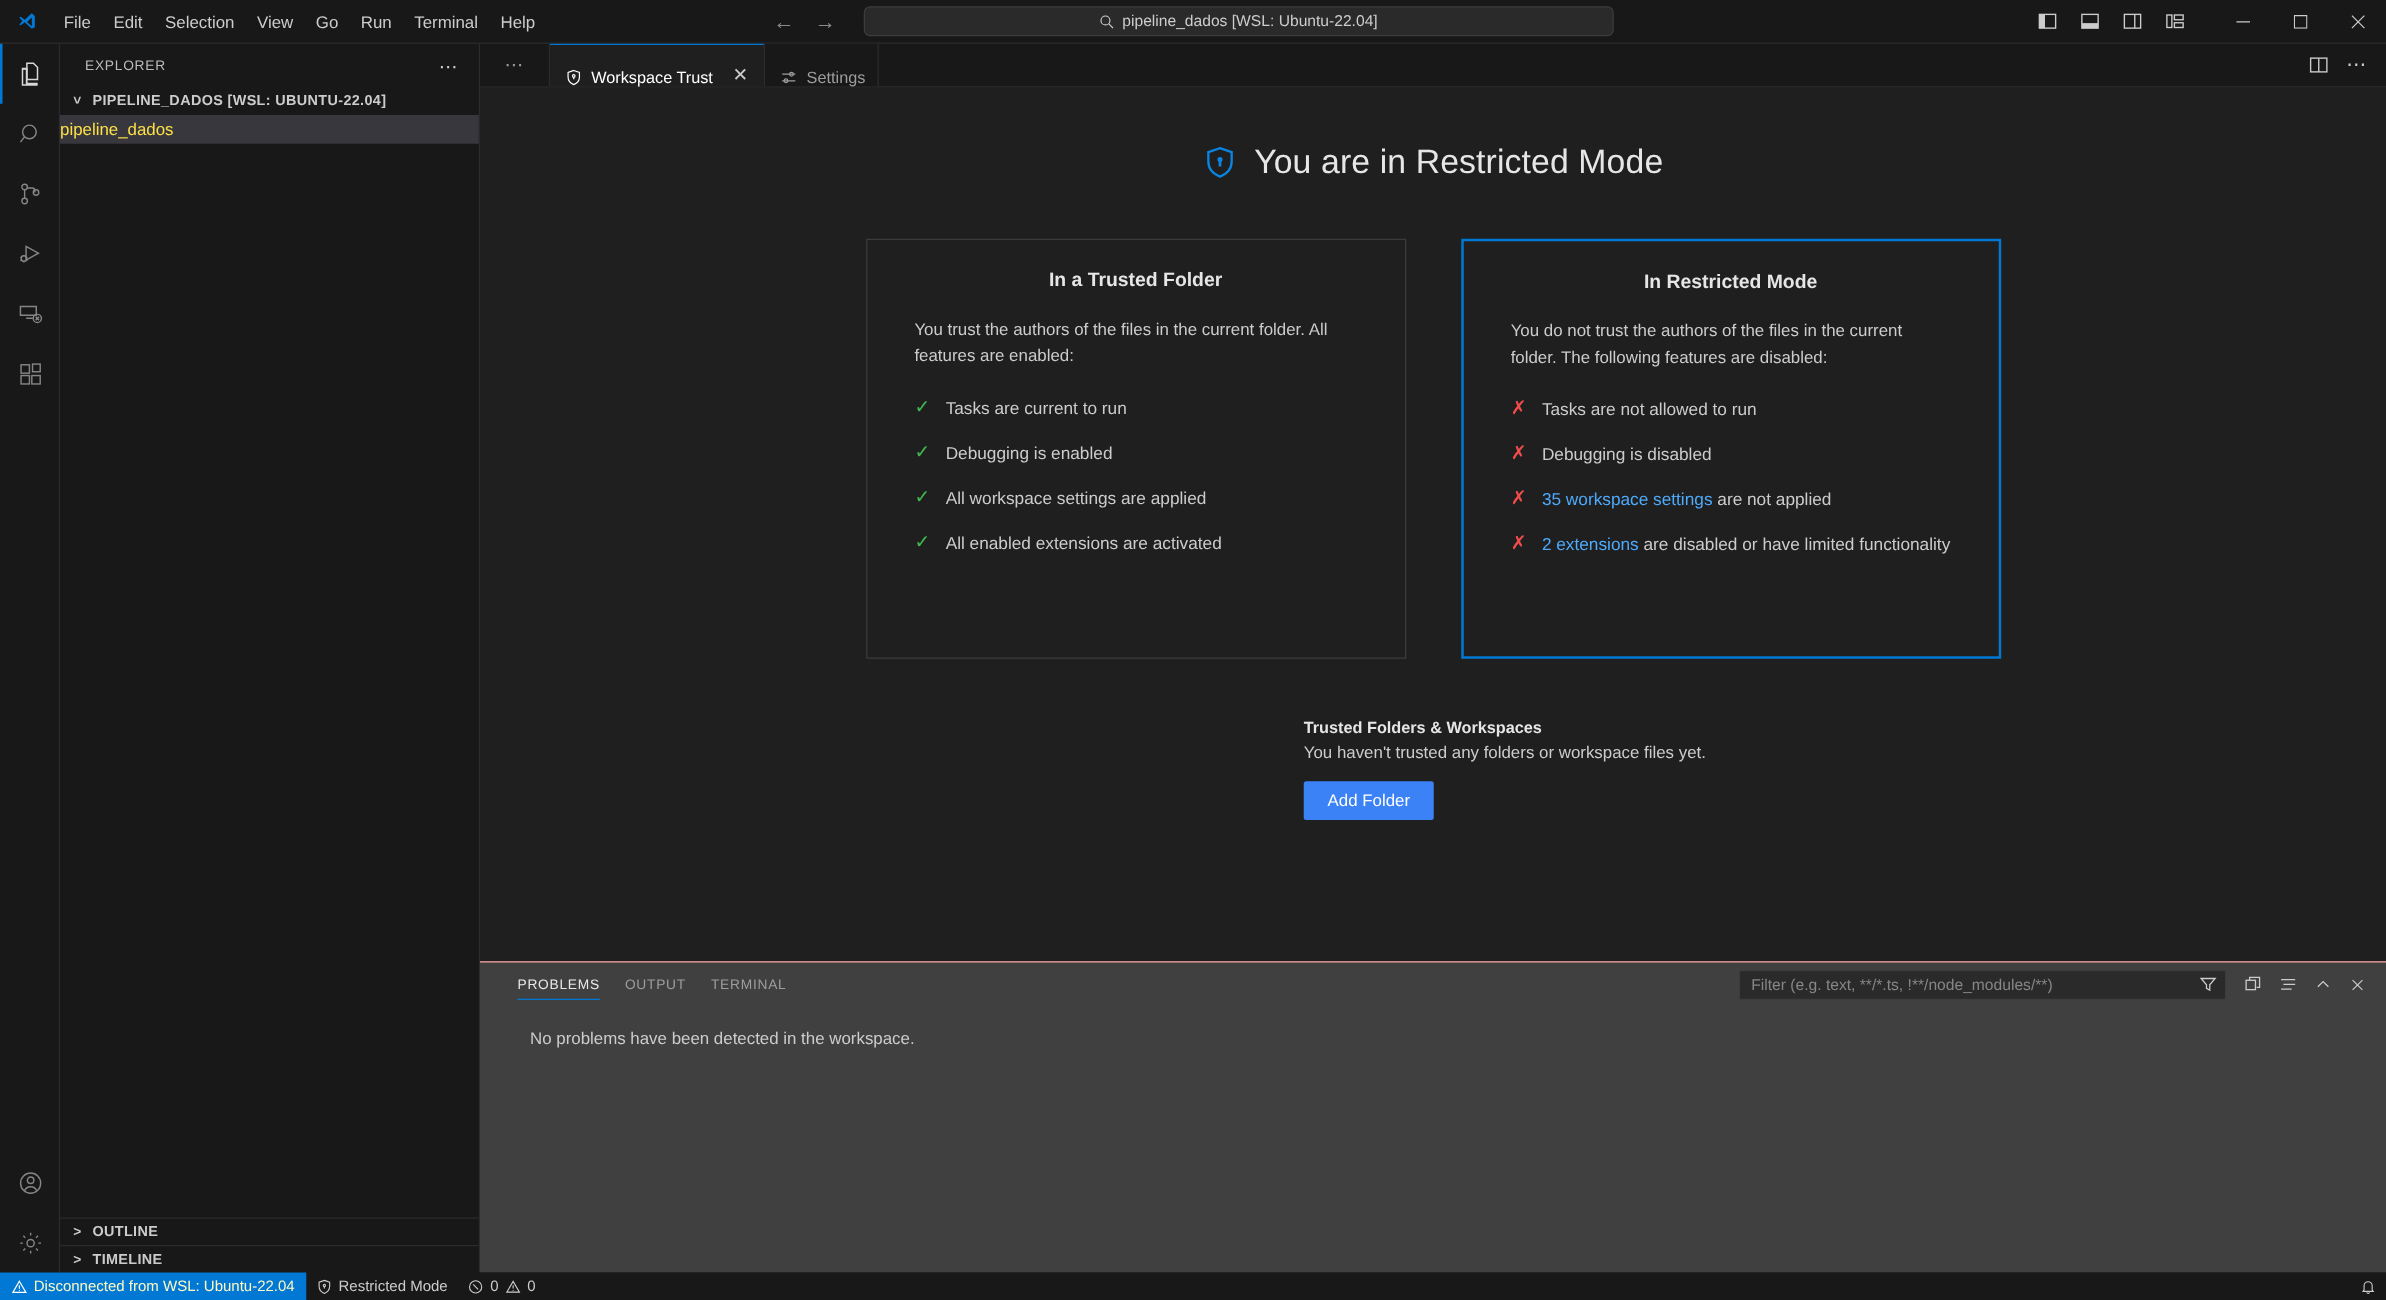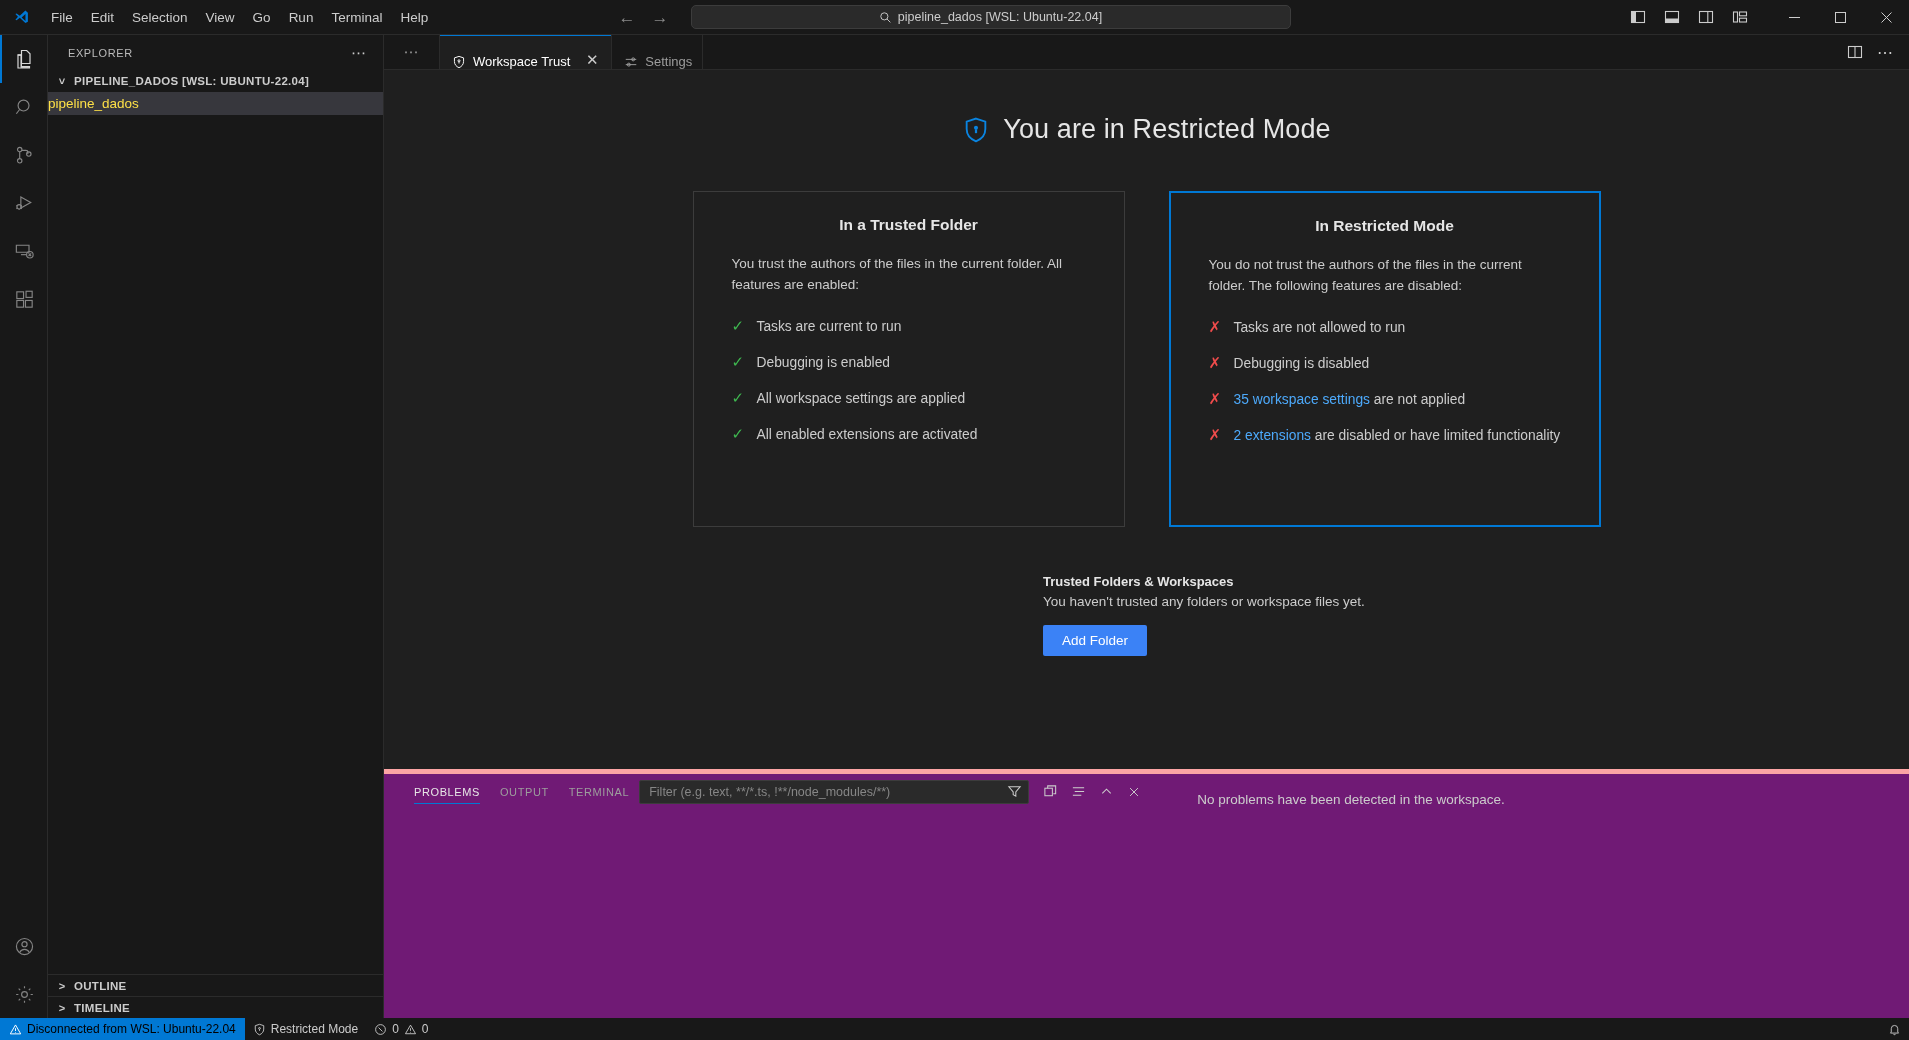--- a/index.html
+++ b/index.html
@@ -200,23 +200,23 @@
     background: #3b82f6; color: #ffffff;
     border: none; border-radius: 2px;
     padding: 8px 19px; font-size: 13.5px;
     font-family: "Liberation Sans", sans-serif;
     cursor: pointer;
   }
 
   
   .panel {
     height: 249px; min-height: 249px;
-    background: #701a75;
-    border-top: 5px solid #fca5a5;
-    display: flex; flex-direction: row;
+    background: #404040;
+    border-top: 1px solid #fca5a5;
+    display: flex; flex-direction: column;
   }
   .panel-head { height: 35px; min-height:35px; display: flex; align-items: center; padding-left: 20px; }
   .panel-tab {
     font-size: 11px; letter-spacing: 0.6px; text-transform: uppercase;
     color: #9d9d9d; padding: 0 10px; height: 35px;
     display: flex; align-items: center; position: relative; cursor: default;
   }
   .panel-tab.active { color: #e7e7e7; }
   .panel-tab.active::after {
     content:""; position:absolute; left:10px; right:10px; bottom:5px; height:1px; background:#0078d4;
@@ -237,21 +237,21 @@
   .panel-body { flex: 1; padding: 18px 40px; font-size: 13.5px; color: #cccccc; }
 
   
   .statusbar {
     height: 22px; min-height: 22px;
     background: #181818;
     display: flex; align-items: center;
     font-size: 12px; color: #cccccc;
   }
   .sb-remote {
-    background: #0078d4; color: #000000;
+    background: #0078d4; color: #fef9c3;
     height: 22px; display: flex; align-items: center; gap: 5px;
     padding: 0 9px; cursor: default; white-space: nowrap;
   }
   .sb-item {
     height: 22px; display: flex; align-items: center; gap: 5px;
     padding: 0 8px; cursor: default; white-space: nowrap;
   }
   .sb-right { margin-left: auto; display: flex; align-items: center; }
   svg { display: block; }
 </style>

